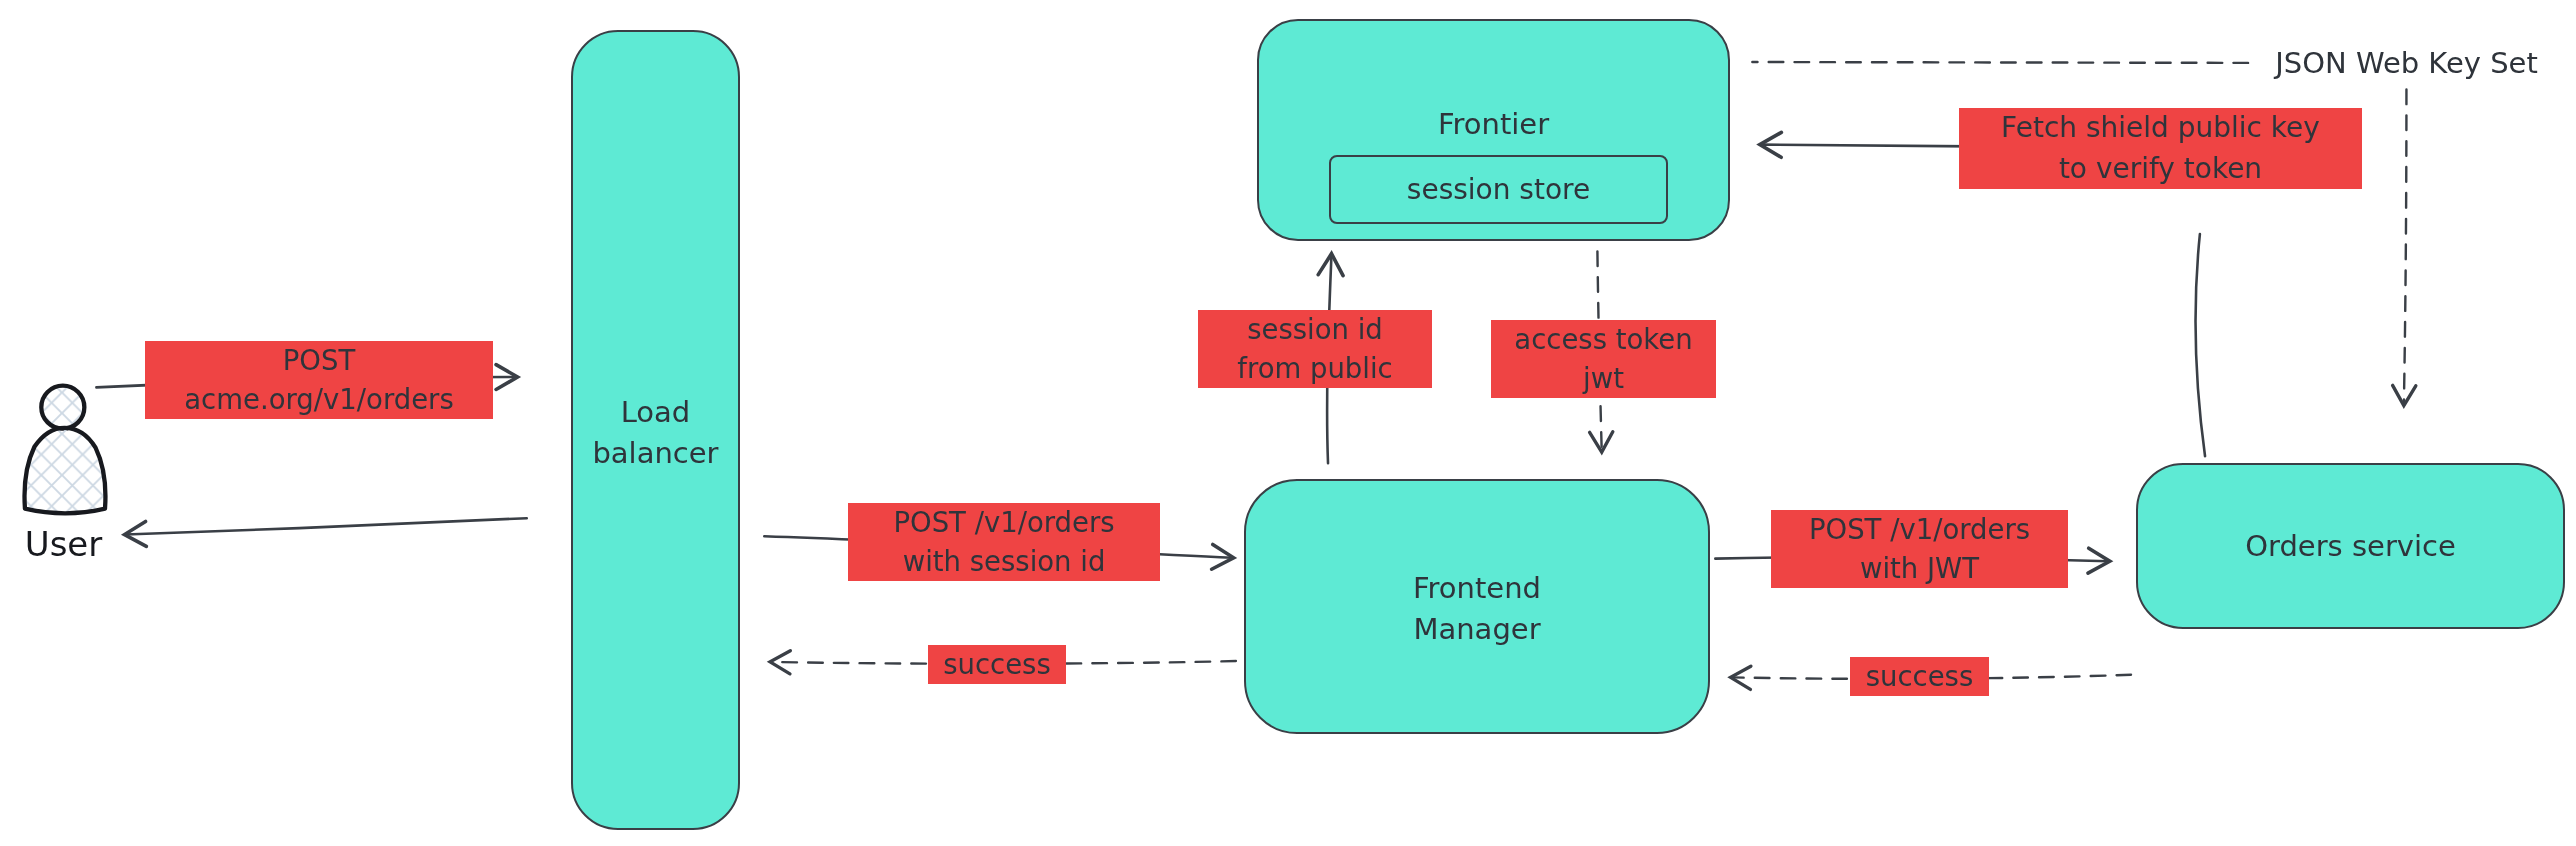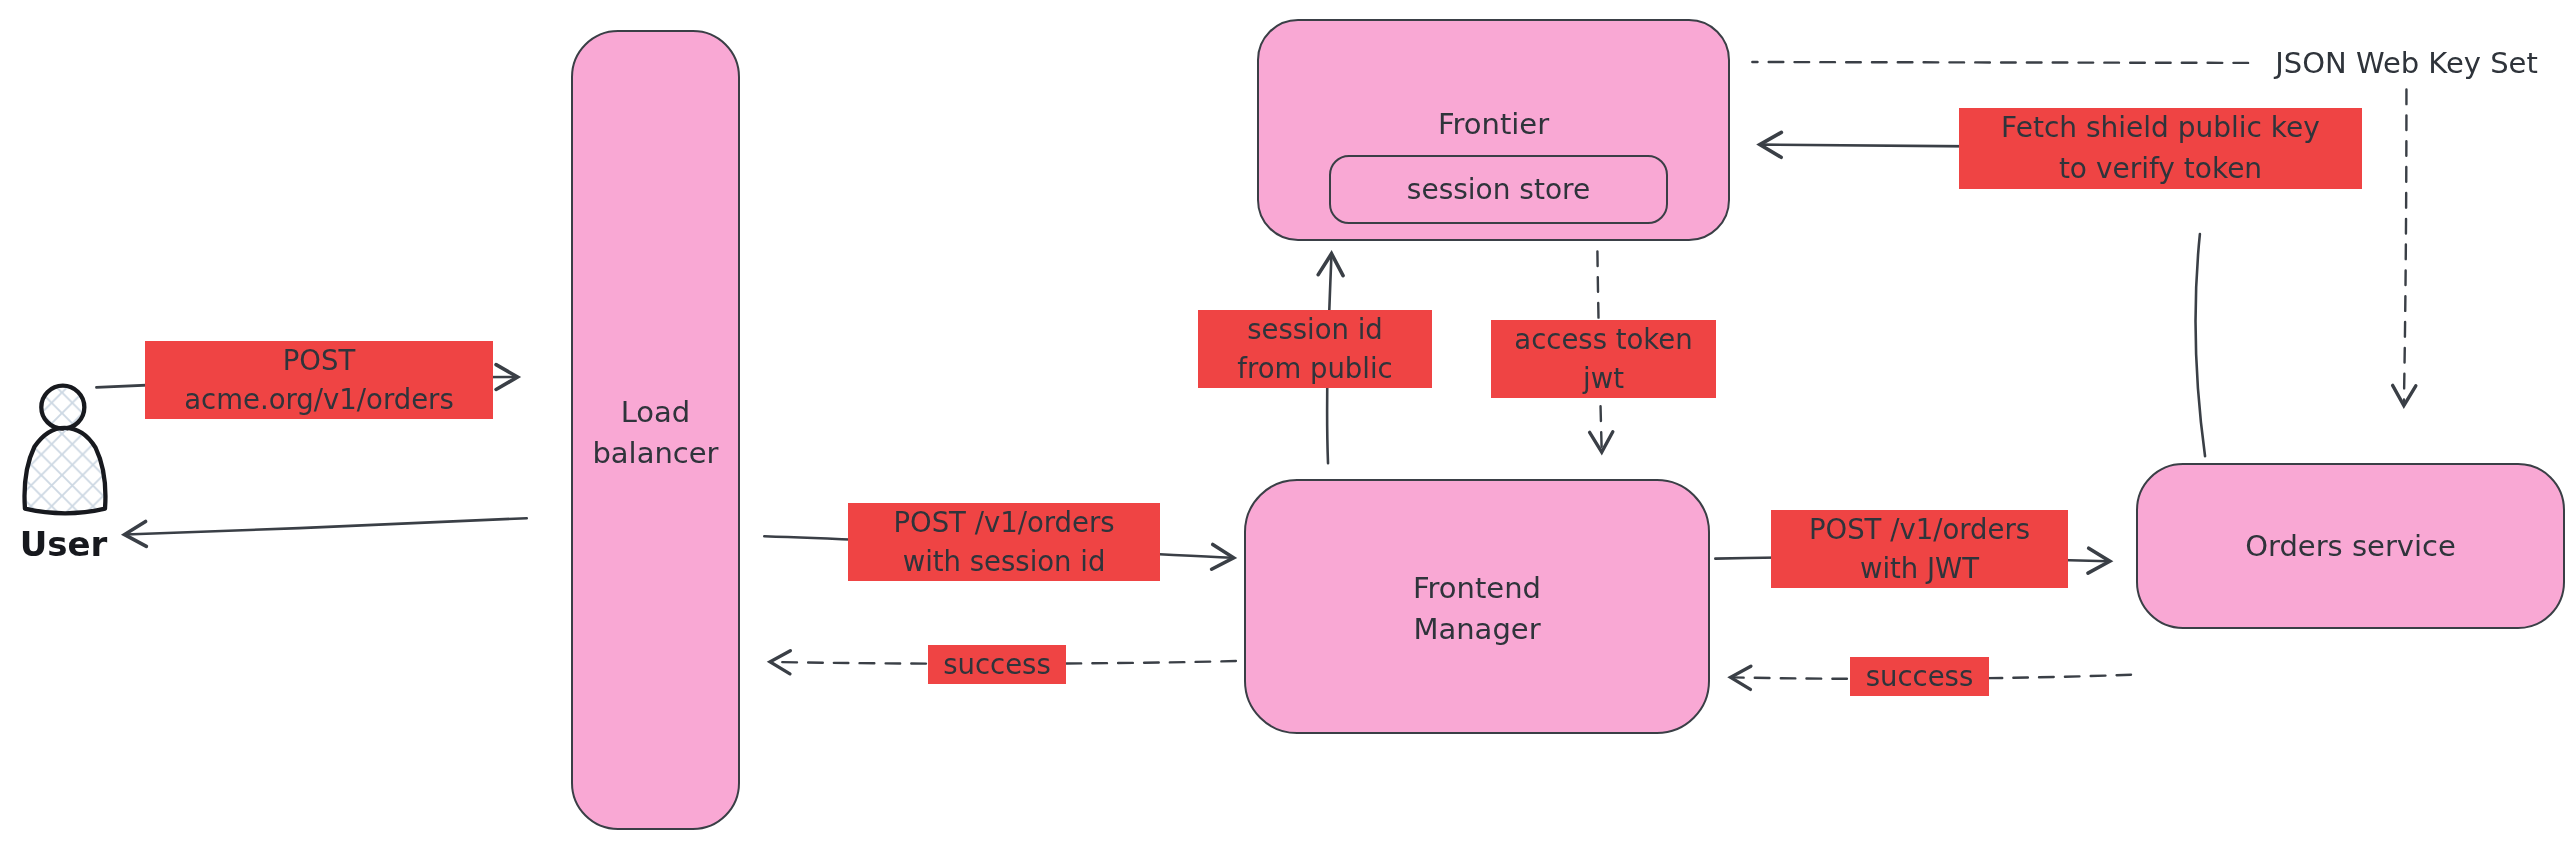--- a/index.html
+++ b/index.html
@@ -2,21 +2,21 @@
 <html style="font-size:13.8px"><head>
 <meta charset="utf-8">
 <style>
   html,body{margin:0;padding:0;background:#ffffff;}
   .canvas{
     position:relative;width:2576px;height:847px;background:#ffffff;overflow:hidden;
     font-family:"DejaVu Sans", sans-serif;color:#2f343b;
   }
   .strokes{position:absolute;left:0;top:0;width:2576px;height:847px;}
   .box{
-    position:absolute;background:#f9a8d4;border:2.6px solid #3a3f46;
+    position:absolute;background:#5eead4;border:2.6px solid #3a3f46;
     box-sizing:border-box;color:#2f343b;
   }
   .box.flex{display:flex;align-items:center;justify-content:center;text-align:center;}
   .node-label{font-size:29px;line-height:1.4;text-align:center;}
   .edge-label{
     position:absolute;background:#ef4444;text-align:center;
     font-size:27.5px;line-height:1.42;color:#2f343b;box-sizing:border-box;
   }
   .abs{position:absolute;}
 </style>
@@ -54,34 +54,34 @@
     <path d="M 2612 73 L 2036 72" fill="none" stroke="#3a3f46" stroke-width="2.8" stroke-linecap="round" stroke-dasharray="17 13"></path>
     <path d="M 2796 104 C 2796 230 2795 360 2793 470" fill="none" stroke="#3a3f46" stroke-width="2.8" stroke-linecap="round" stroke-dasharray="17 13" marker-end="url(#ah)"></path>
   </svg>
 
   <div class="box" style="left:571px;top:30px;width:169px;height:800px;border-radius:47px;">
     <div class="node-label abs" style="left:0;top:360px;width:100%;">Load balancer</div>
   </div>
 
   <div class="box" style="left:1257px;top:19px;width:473px;height:222px;border-radius:41px;">
     <div class="node-label abs" style="left:0;top:83px;width:100%;">Frontier</div>
-    <div class="box flex" style="left:70px;top:134px;width:339px;height:69px;border-radius:20px;">
+    <div class="box flex" style="left:70px;top:134px;width:339px;height:69px;border-radius:8px;">
       <div class="node-label" style="font-size:28px;">session store</div>
     </div>
   </div>
 
   <div class="box flex" style="left:1244px;top:479px;width:466px;height:255px;border-radius:53px;padding-top:4px;">
     <div class="node-label" style="width:241px;">Frontend Manager</div>
   </div>
 
   <div class="box flex" style="left:2136px;top:463px;width:429px;height:166px;border-radius:47px;">
     <div class="node-label">Orders service</div>
   </div>
 
-  <div class="edge-label" style="left:15.5px;top:520px;width:96px;font-size:34px;color:#17191e;background:transparent;font-weight:bold;">User</div>
+  <div class="edge-label" style="left:15.5px;top:520px;width:96px;font-size:34px;color:#17191e;background:transparent;">User</div>
 
   <div class="edge-label" style="left:145px;top:341px;width:348px;">
     <div>POST</div>
     <div>acme.org/v1/orders</div>
   </div>
 
   <div class="edge-label" style="left:848px;top:503px;width:312px;">
     <div>POST /v1/orders</div>
     <div>with session id</div>
   </div>

